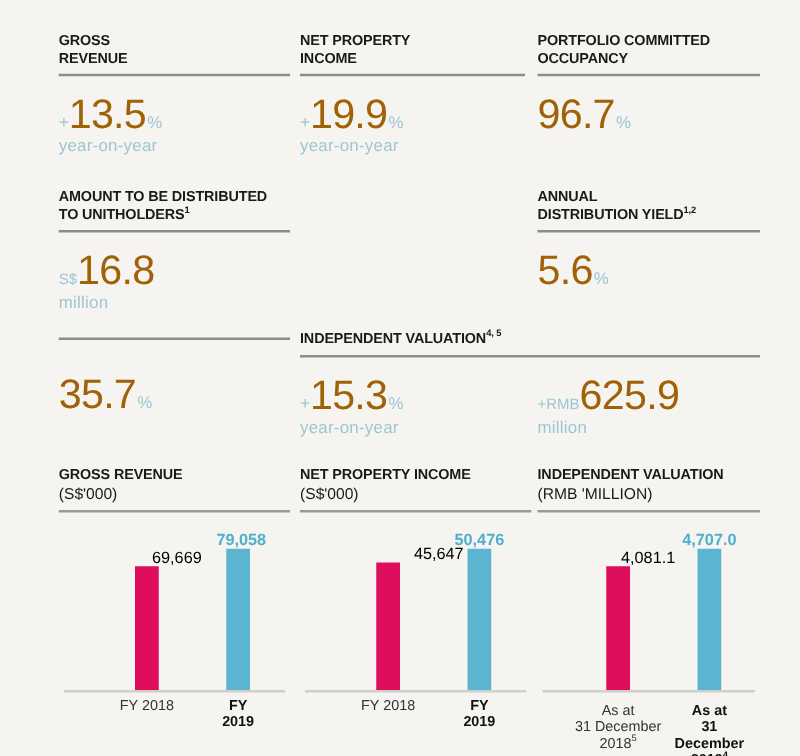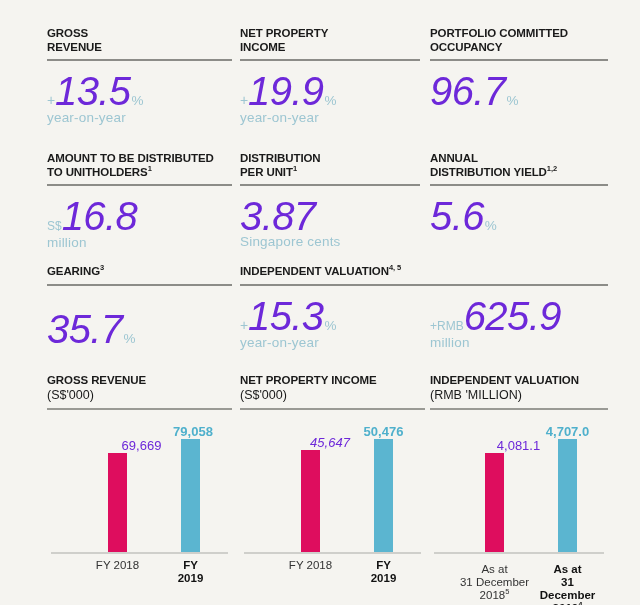--- a/index.html
+++ b/index.html
@@ -45,26 +45,25 @@
     margin-top: 5px;
   }
 
   .value-row {
     margin-top: 13px;
     display: flex;
     align-items: baseline;
     white-space: nowrap;
   }
   .big {
-    font-size: 40px;
-    color: #6d28d9;
+    font-size: 33px;
+    color: #a16207;
     line-height: 34px;
     font-weight: 400;
     letter-spacing: -0.6px;
-    font-style: italic;
   }
   .pre {
     font-size: 14px;
     color: #9DC6D2;
     line-height: 16px;
     letter-spacing: -0.2px;
   }
   .pre-sm {
     font-size: 12px;
     color: #9DC6D2;
@@ -127,21 +126,21 @@
   .bar.pink  { background: #DE0D5E; }
   .bar.blue  { background: #5BB5D0; }
 
   .bar-label {
     position: absolute;
     font-size: 13px;
     line-height: 14px;
     white-space: nowrap;
     transform: translateX(-50%);
   }
-  .bar-label.dark { color: #6d28d9; font-weight: 400; padding-left: 48px; }
+  .bar-label.dark { color: #000000; font-weight: 400; padding-left: 48px; }
   .bar-label.blue { color: #4FB0CC; font-weight: bold; }
 
   .axis-label {
     position: absolute;
     font-size: 11.5px;
     line-height: 13px;
     color: #333333;
     text-align: center;
     transform: translateX(-50%);
     white-space: pre-line;
@@ -195,46 +194,34 @@
 TO UNITHOLDERS</span><sup>1</sup></div>
     <div class="rule"></div>
     <div class="value-row">
       <span class="pre-sm">S$</span>
       <span class="big">16.8</span>
       <span class="unit"></span>
     </div>
     <div class="sub">million</div>
   </div>
 
-  <div class="cell" style="left:240px; top:152px; width:180px;">
-    <div class="cell-title"><span>DISTRIBUTION
-PER UNIT</span><sup>1</sup></div>
-    <div class="rule"></div>
-    <div class="value-row">
-      <span class="pre"></span>
-      <span class="big">3.87</span>
-      <span class="unit"></span>
-    </div>
-    <div class="sub">Singapore cents</div>
-  </div>
 
   <div class="cell" style="left:430px; top:152px; width:178px;">
     <div class="cell-title"><span>ANNUAL
 DISTRIBUTION YIELD</span><sup>1,2</sup></div>
     <div class="rule"></div>
     <div class="value-row">
       <span class="pre"></span>
       <span class="big">5.6</span>
       <span class="unit">%</span>
     </div>
     <div class="sub"></div>
   </div>
 
   <div class="cell" style="left:47px; top:265px; width:185px;">
-    <div class="cell-title"><span>GEARING</span><sup>3</sup></div>
     <div class="rule"></div>
     <div class="value-row" style="margin-top:26px;">
       <span class="pre"></span>
       <span class="big">35.7</span>
       <span class="unit">%</span>
     </div>
     <div class="sub"></div>
   </div>
 
   <div class="cell" style="left:240px; top:265px; width:368px;">
@@ -278,21 +265,21 @@
   </div>
 
   <div class="cell" style="left:240px; top:373px; width:185px;">
     <div class="chart-title">NET PROPERTY INCOME</div>
     <div class="chart-sub">(S$'000)</div>
     <div class="chart-rule"></div>
     <div class="plot">
       <div class="baseline"></div>
       <div class="bar pink" style="left:61px; height:102px;"></div>
       <div class="bar blue" style="left:134px; height:113px;"></div>
-      <div class="bar-label dark" style="left:66px; bottom:104px;font-style:italic;">45,647</div>
+      <div class="bar-label dark" style="left:87px; bottom:104px;">45,647</div>
       <div class="bar-label blue" style="left:143.5px; bottom:115px;">50,476</div>
     </div>
     <div style="position:relative; height:20px; margin-top:5px;">
       <div class="axis-label" style="left:70.5px; top:0;">FY 2018</div>
       <div class="axis-label bold" style="left:143.5px; top:0;">FY 2019</div>
     </div>
   </div>
 
   <div class="cell" style="left:430px; top:373px; width:178px;">
     <div class="chart-title">INDEPENDENT VALUATION</div>

